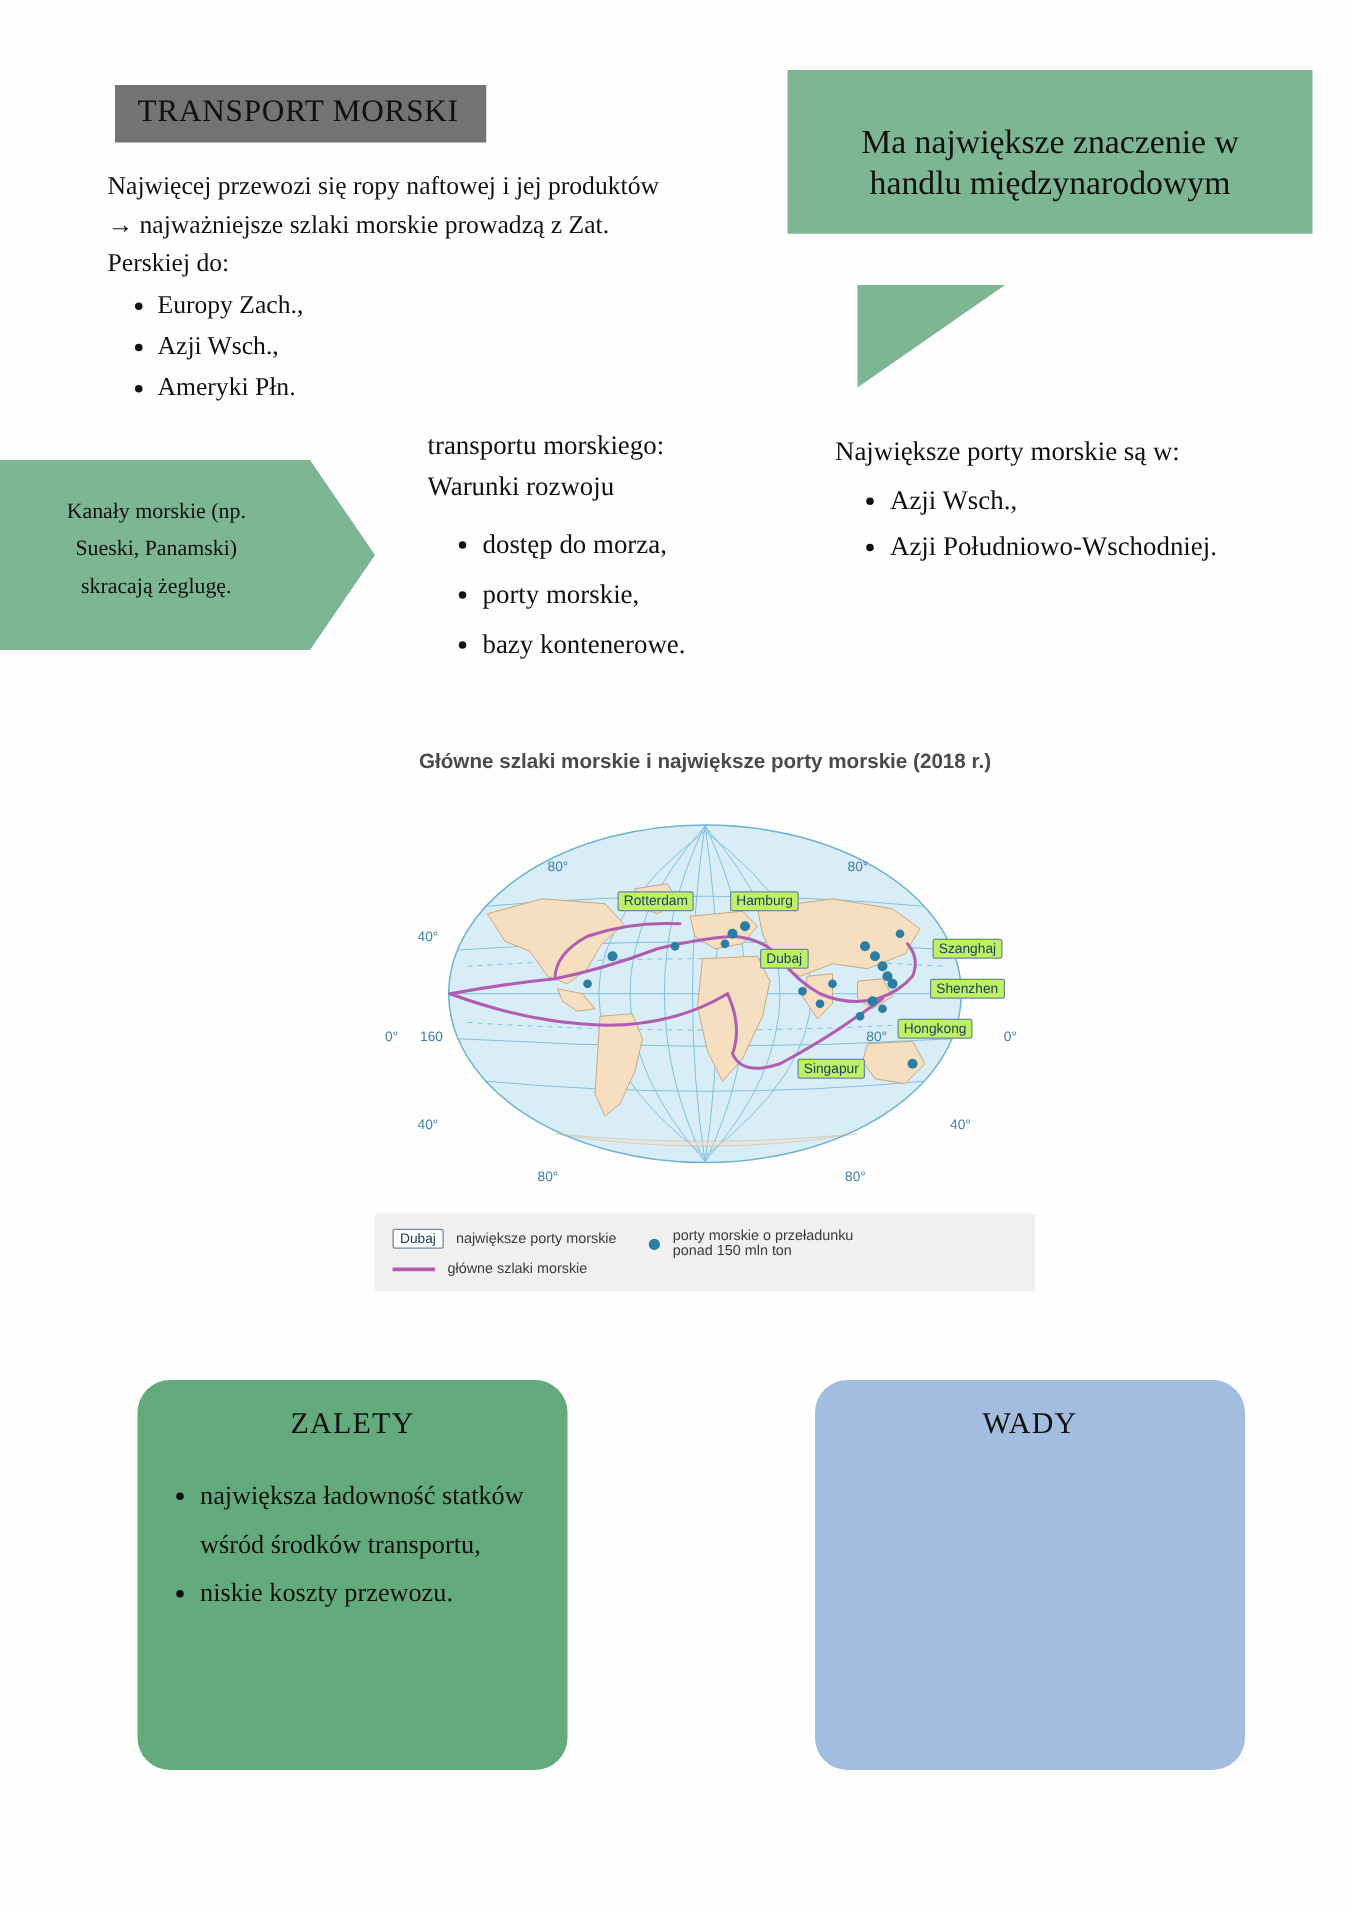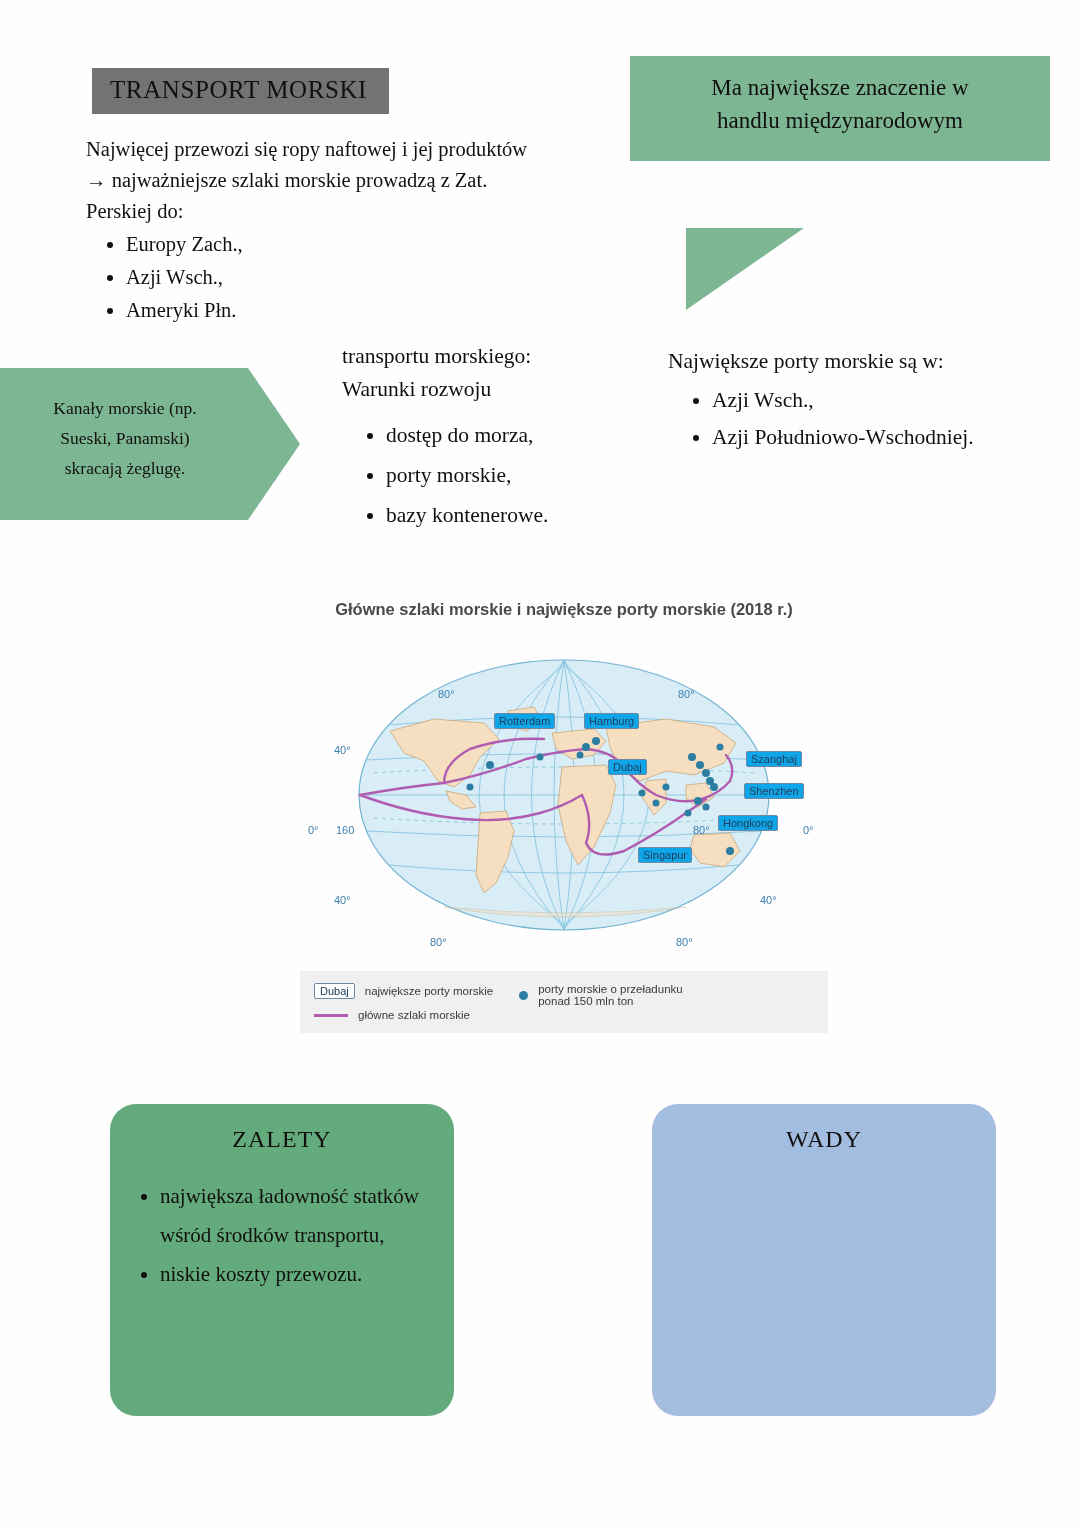--- a/index.html
+++ b/index.html
@@ -51,23 +51,23 @@
   }
   .bullets li { margin: 0; }
 
   
   .bubble {
     position: absolute;
     left: 630px;
     top: 56px;
     width: 420px;
     background: #7cb693;
-    padding: 15px 22px 24px 22px;
+    padding: 41px 22px 24px 22px;
     box-sizing: border-box;
-    font-size: 23px;
+    font-size: 27px;
     line-height: 33px;
     text-align: center;
   }
   .bubble-tail {
     position: absolute;
     left: 686px;
     top: 228px;
     width: 0;
     height: 0;
     border-left: 0 solid transparent;
@@ -165,21 +165,21 @@
     position: relative;
     width: 540px;
     height: 330px;
   }
   .map-svg { display: block; }
   .map-label {
     position: absolute;
     font-family: "Liberation Sans", sans-serif;
     font-size: 11px;
     color: #23405c;
-    background: #0ea5e9;
+    background: #bef264;
     border: 1px solid #6f87a0;
     border-radius: 2px;
     padding: 1px 4px;
     white-space: nowrap;
   }
   .legend {
     margin-top: 6px;
     background: #f0f0f0;
     padding: 12px 14px;
     display: flex;

